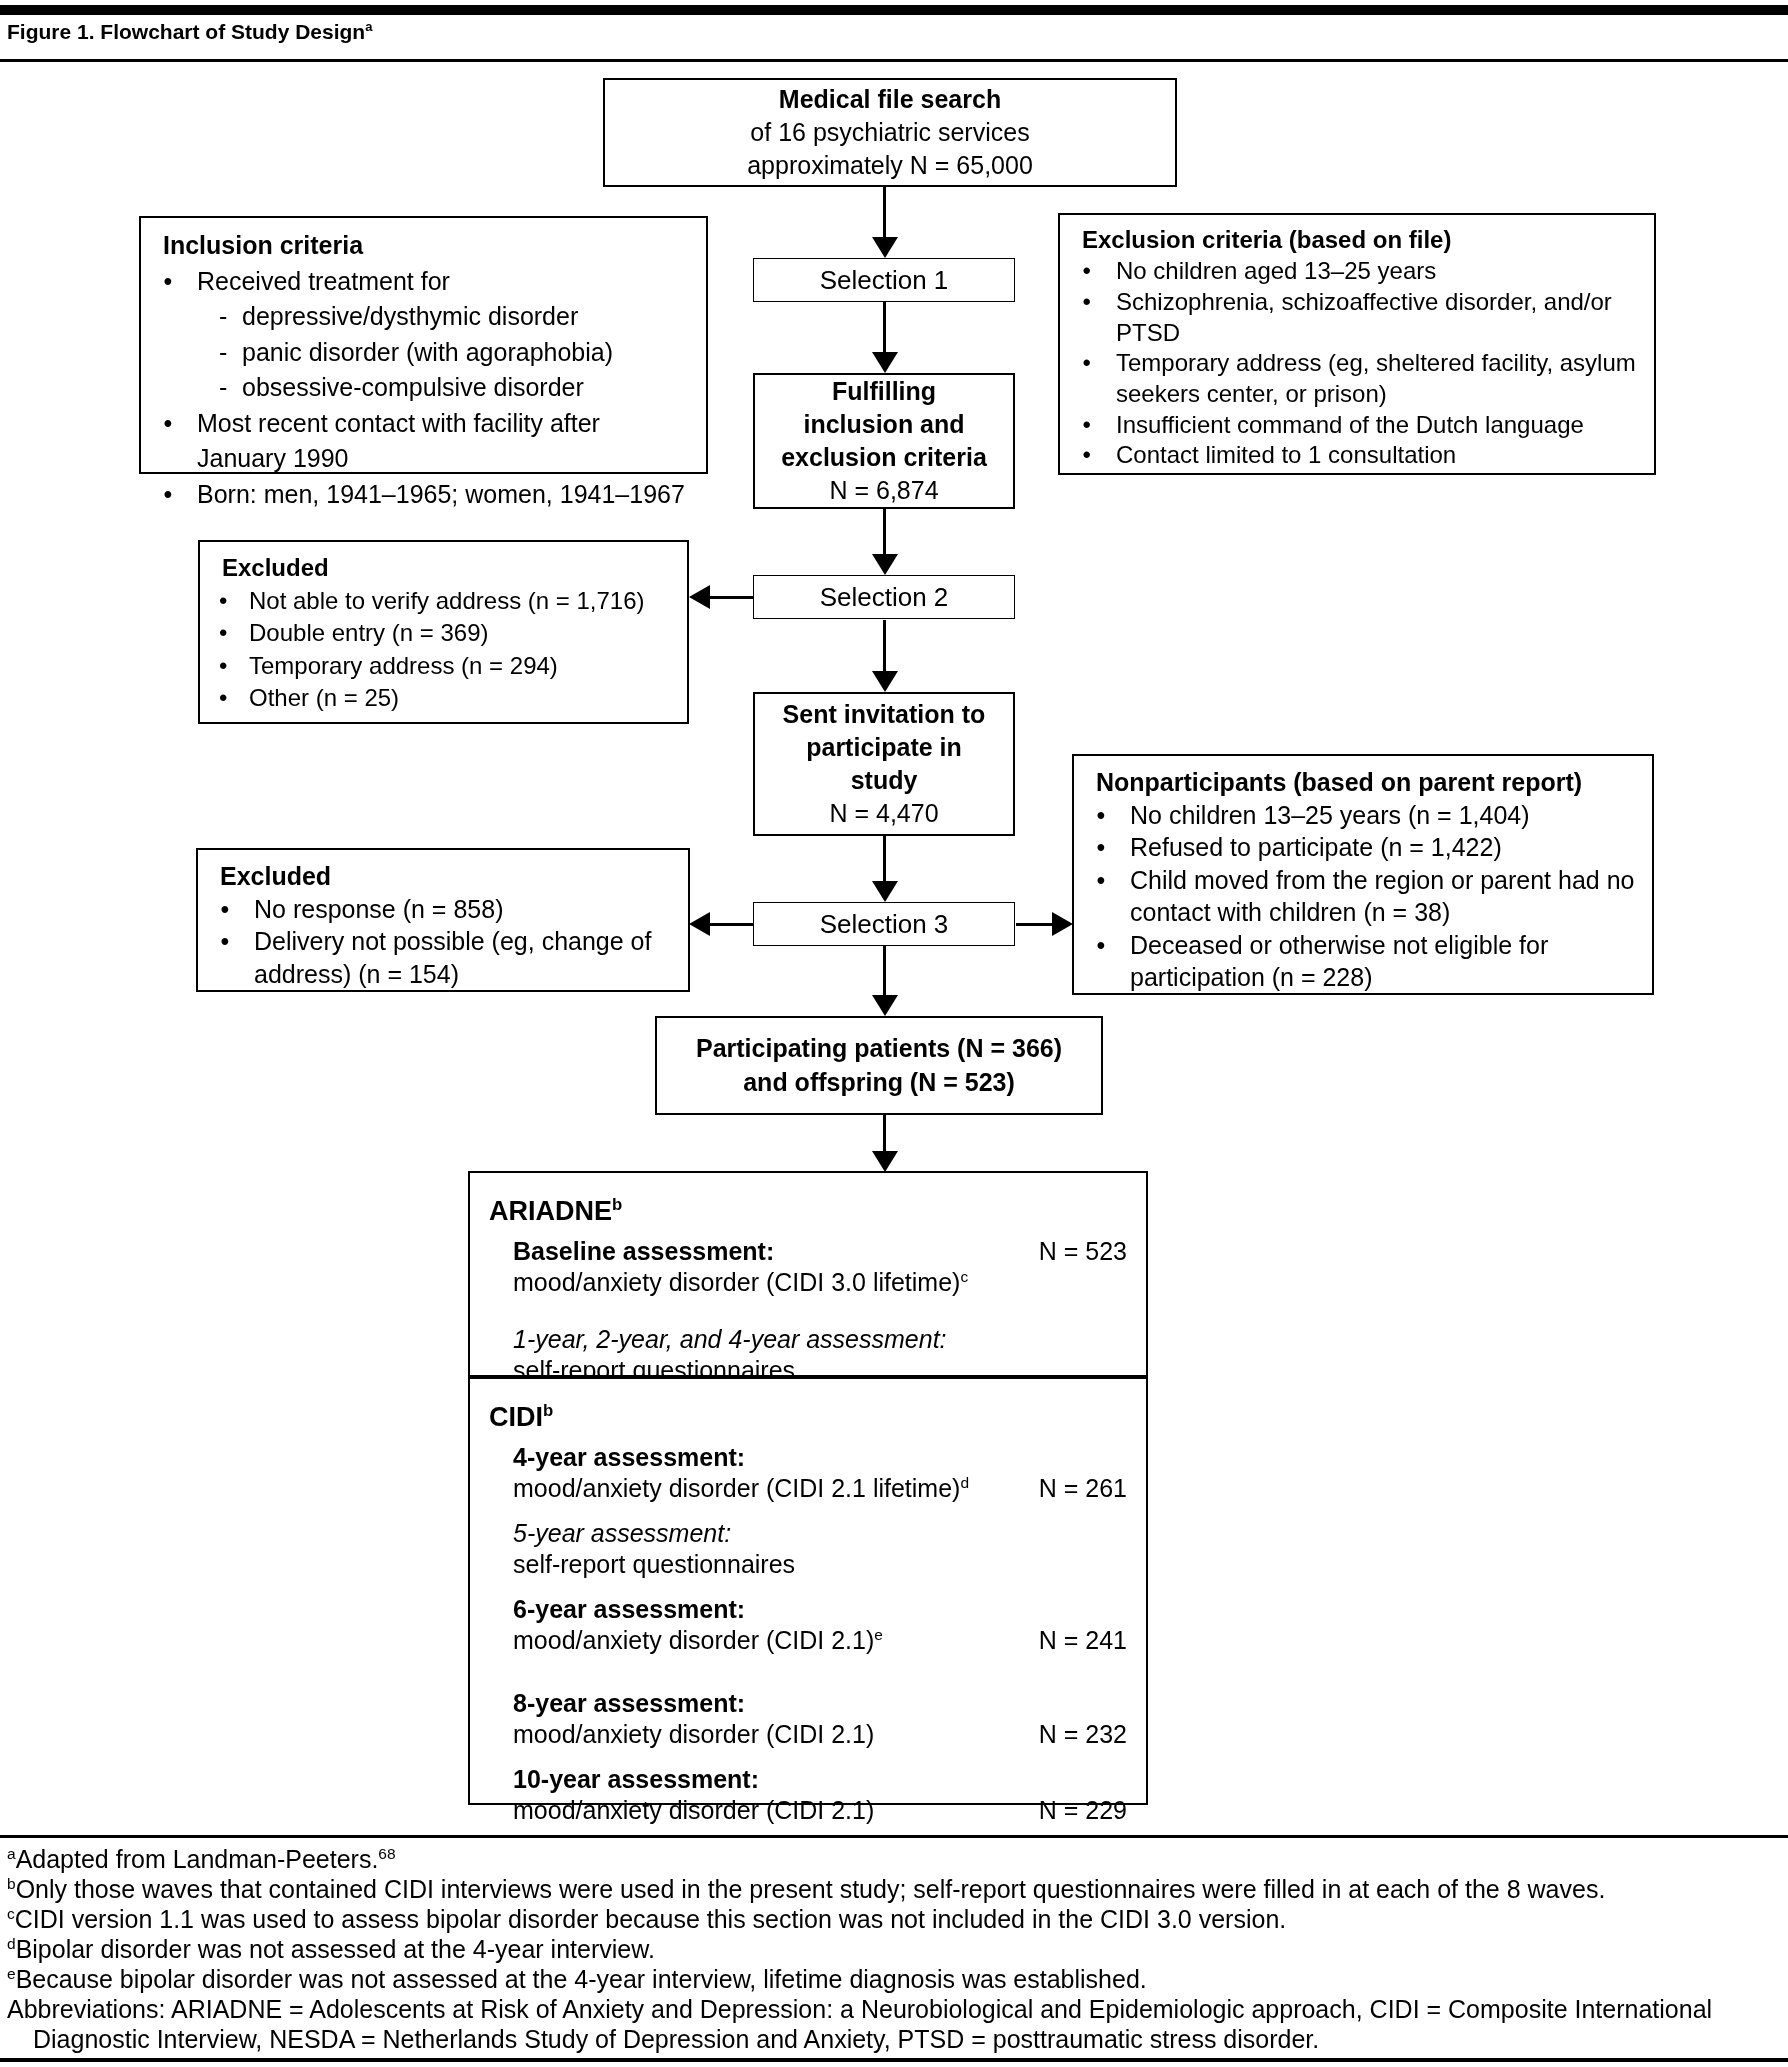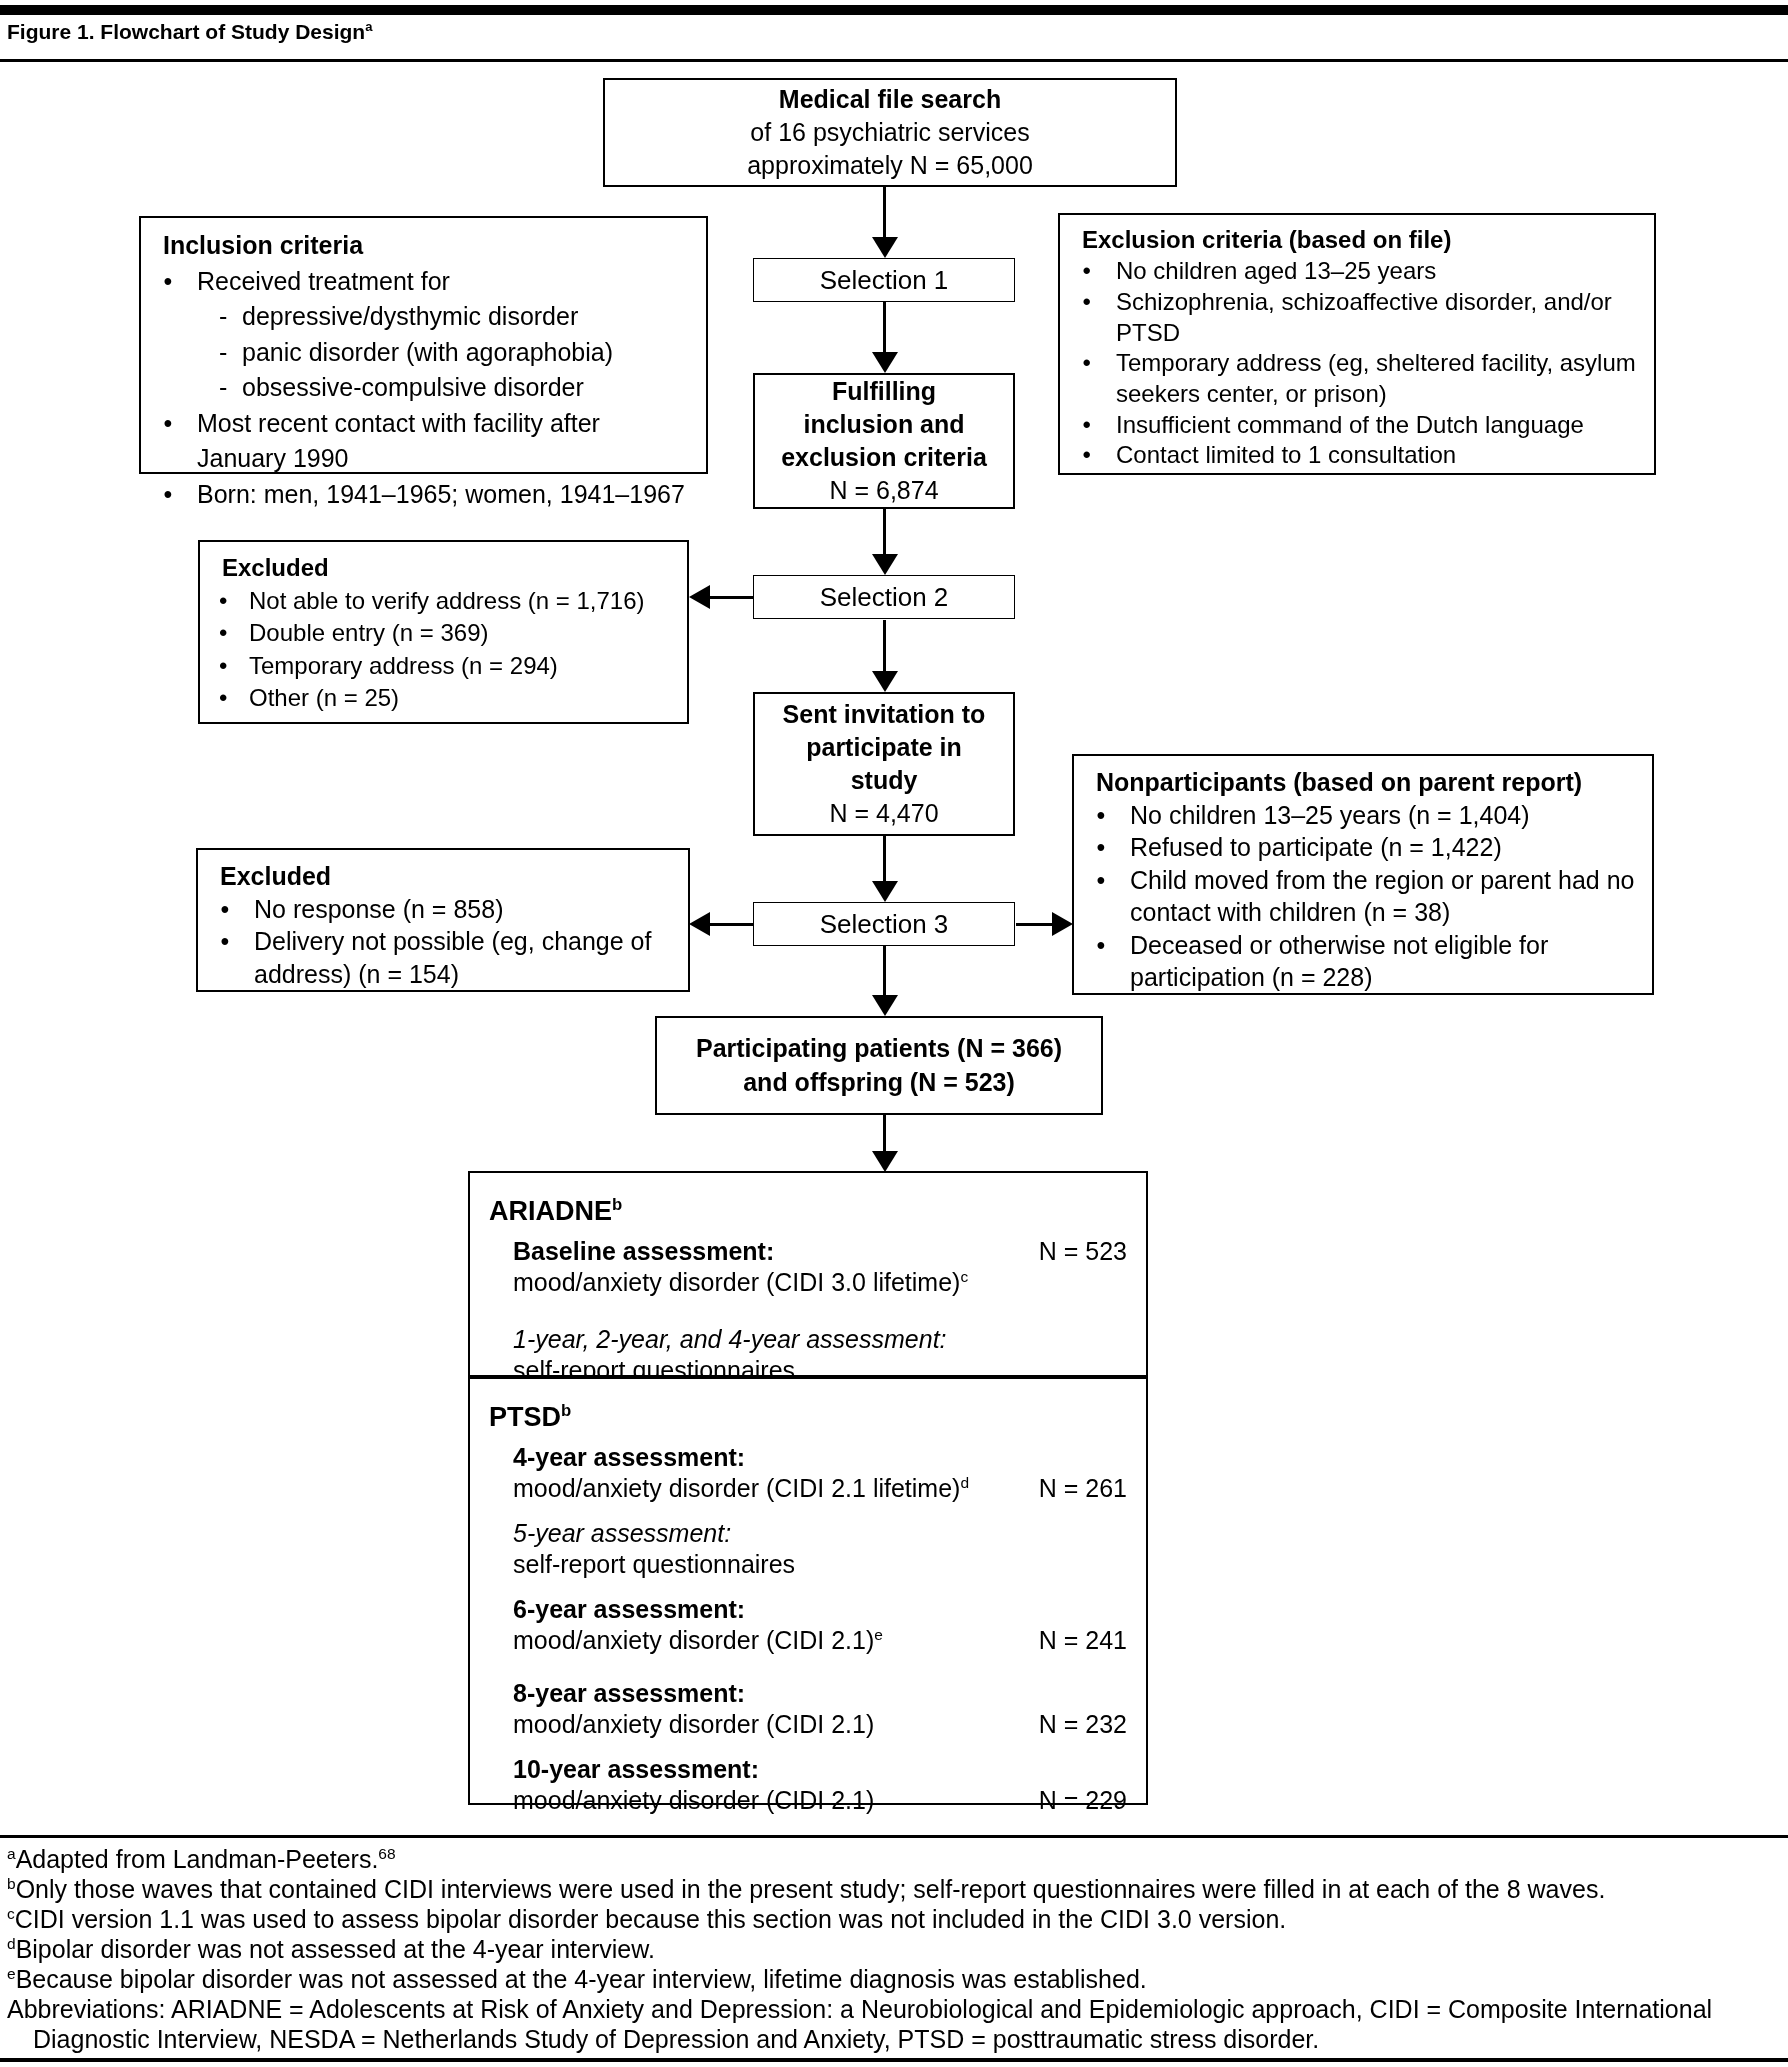--- a/index.html
+++ b/index.html
@@ -152,36 +152,36 @@
       <div><span>mood/anxiety disorder (CIDI 3.0 lifetime)</span><sup>c</sup></div>
       <div class="nval n-top">N = 523</div>
     </div>
     <div class="arow" style="margin-top:26px;">
       <div class="lbl i">1-year, 2-year, and 4-year assessment:</div>
       <div>self-report questionnaires</div>
     </div>
   </div>
 
   <div class="box bigbox" style="left:468px; top:1377px; width:680px; height:428px;">
-    <div class="bigtitle"><span>PTSD</span><sup>b</sup></div>
+    <div class="bigtitle"><span>CIDI</span><sup>b</sup></div>
     <div class="arow" style="margin-top:8.7px;">
       <div class="lbl">4-year assessment:</div>
       <div><span>mood/anxiety disorder (CIDI 2.1 lifetime)</span><sup>d</sup></div>
       <div class="nval n-bottom">N = 261</div>
     </div>
     <div class="arow" style="margin-top:14px;">
       <div class="lbl i">5-year assessment:</div>
       <div>self-report questionnaires</div>
     </div>
     <div class="arow" style="margin-top:14px;">
       <div class="lbl">6-year assessment:</div>
       <div><span>mood/anxiety disorder (CIDI 2.1)</span><sup>e</sup></div>
       <div class="nval n-bottom">N = 241</div>
     </div>
-    <div class="arow" style="margin-top:22px;">
+    <div class="arow" style="margin-top:32px;">
       <div class="lbl">8-year assessment:</div>
       <div>mood/anxiety disorder (CIDI 2.1)</div>
       <div class="nval n-bottom">N = 232</div>
     </div>
     <div class="arow" style="margin-top:14px;">
       <div class="lbl">10-year assessment:</div>
       <div>mood/anxiety disorder (CIDI 2.1)</div>
       <div class="nval n-bottom">N = 229</div>
     </div>
   </div>

